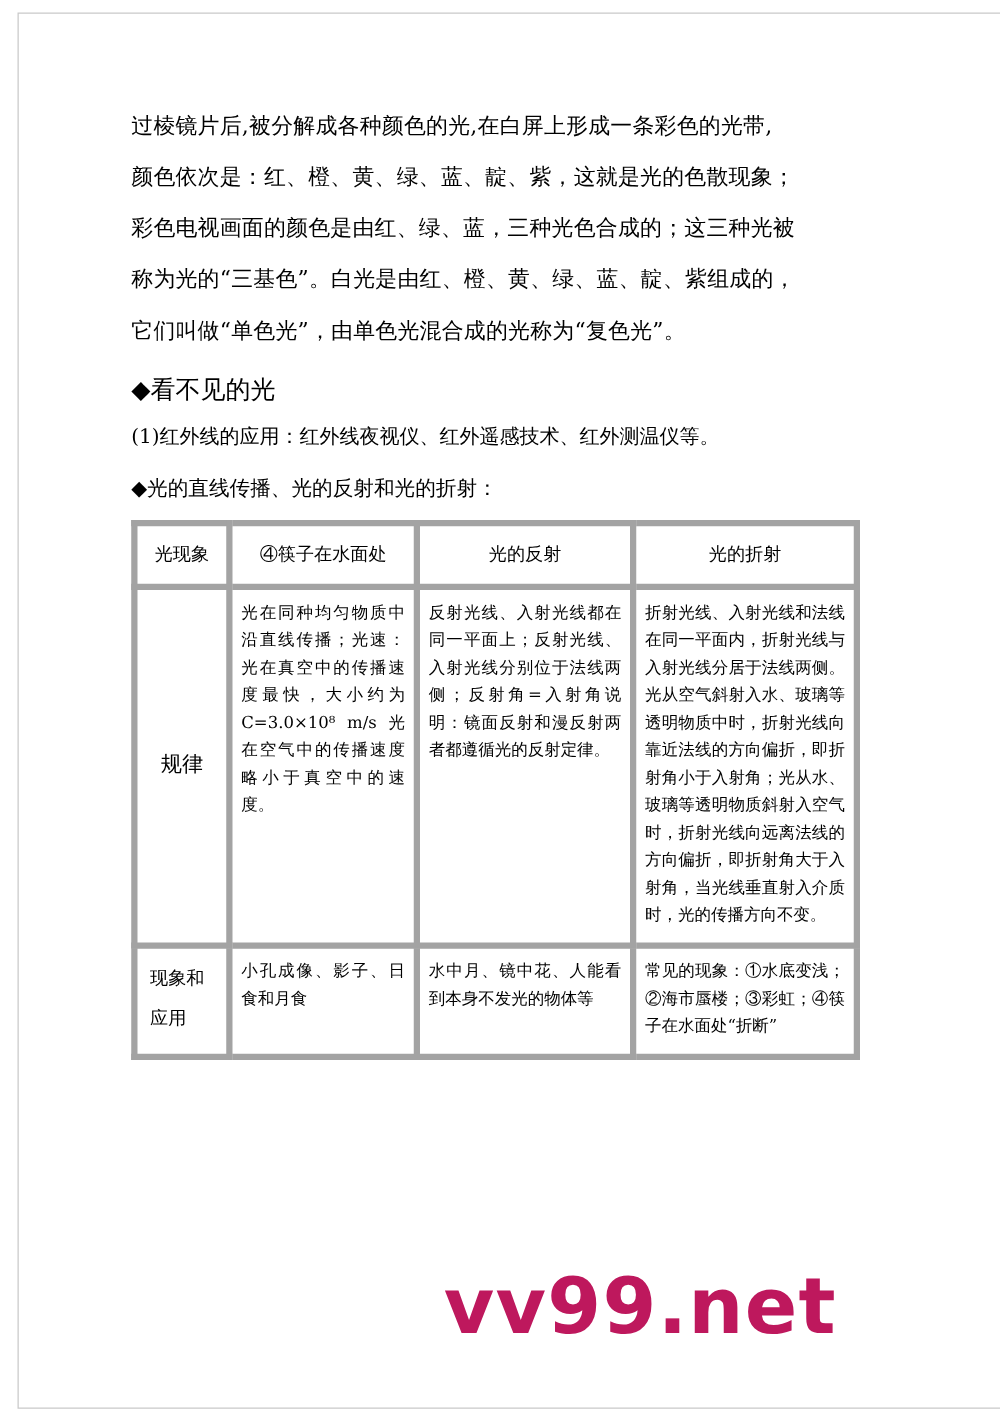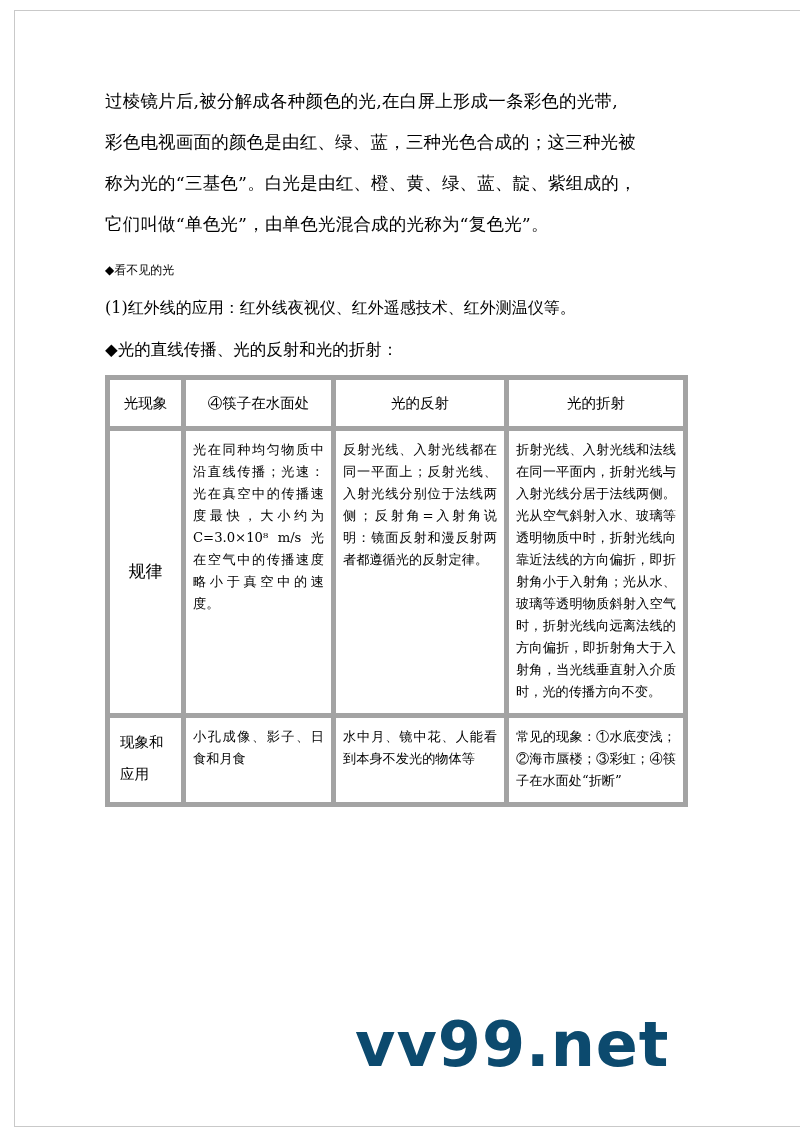--- a/index.html
+++ b/index.html
@@ -38,21 +38,21 @@
     text-align: justify;
     text-justify: inter-ideograph;
     letter-spacing: 0.2px;
   }
   .para .ln {
     display: block;
     white-space: nowrap;
   }
   .heading {
     font-family: "DejaVu Serif", "Liberation Serif", serif;
-    font-size: 12px;
+    font-size: 20px;
     line-height: 38px;
     margin-top: 6px;
   }
   .listline {
     font-family: "DejaVu Serif", "Liberation Serif", serif;
     font-size: 16px;
     line-height: 38px;
   }
   .heading2 {
     font-family: "DejaVu Serif", "Liberation Serif", serif;
@@ -99,33 +99,34 @@
   .col2 { width: 150px; }
   .col3 { width: 173px; }
   .col4 { width: 179px; }
   .watermark {
     position: absolute;
     left: 355px;
     top: 1008px;
     font-family: "DejaVu Sans", "Liberation Sans", sans-serif;
     font-size: 62px;
     font-weight: bold;
-    color: #0c4a6e;
+    color: #be185d;
     letter-spacing: 1px;
     user-select: none;
   }
 </style>
 </head>
 <body>
 
 <div class="page">
   <div class="content">
 
     <div class="para">
       <span class="ln">过棱镜片后,被分解成各种颜色的光,在白屏上形成一条彩色的光带,</span>
+      <span class="ln">颜色依次是：红、橙、黄、绿、蓝、靛、紫，这就是光的色散现象；</span>
       <span class="ln">彩色电视画面的颜色是由红、绿、蓝，三种光色合成的；这三种光被</span>
       <span class="ln">称为光的“三基色”。白光是由红、橙、黄、绿、蓝、靛、紫组成的，</span>
       <span class="ln">它们叫做“单色光”，由单色光混合成的光称为“复色光”。</span>
     </div>
 
     <div class="heading">◆看不见的光</div>
 
     <div class="listline">(1)红外线的应用：红外线夜视仪、红外遥感技术、红外测温仪等。</div>
 
     <div class="heading2">◆光的直线传播、光的反射和光的折射：</div>

